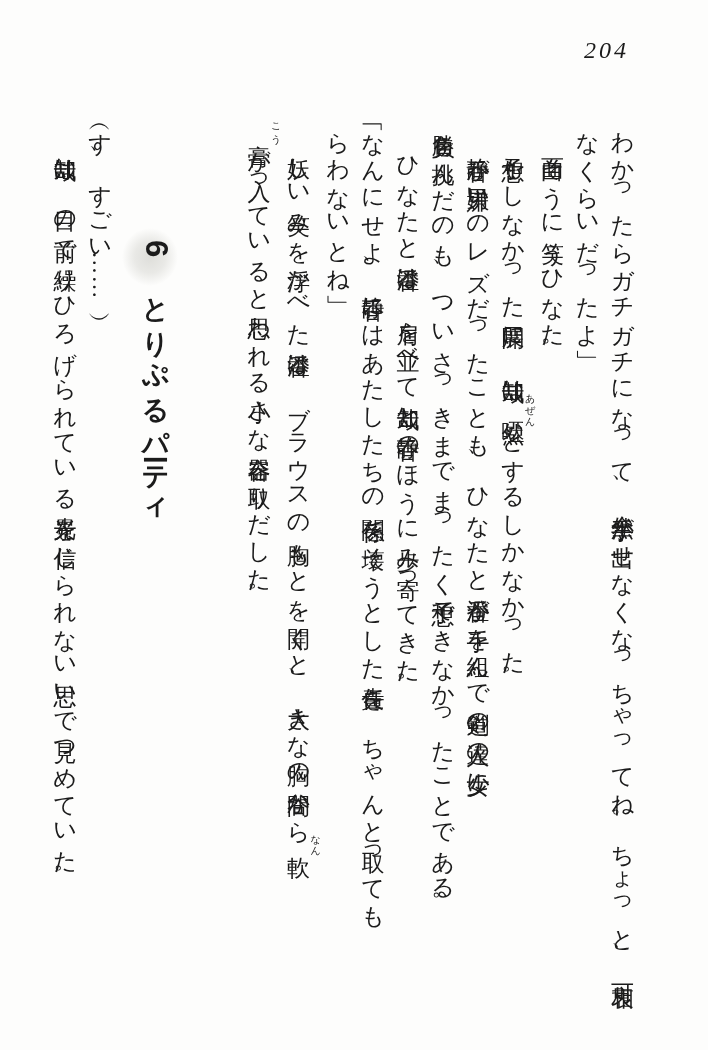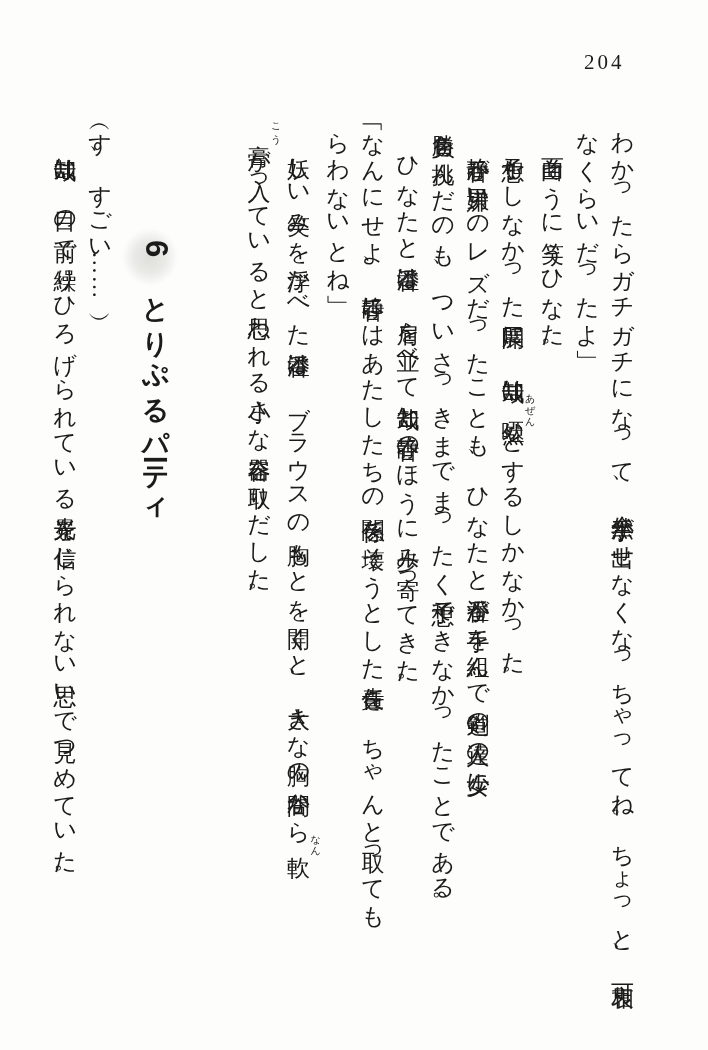--- a/index.html
+++ b/index.html
@@ -15,23 +15,24 @@
     overflow: hidden;
   }
   .page {
     position: relative;
     width: 708px;
     height: 1050px;
     background: #fdfdfc;
   }
   .page-number {
     position: absolute;
-    top: 50px;
+    top: 37px;
     left: 584px;
-    font-size: 21px;
+    font-size: 24px;
+    font-style: italic;
     letter-spacing: 3px;
     font-family: "Liberation Serif", serif;
   }
   
   .vtext {
     position: absolute;
     top: 116px;
     right: 68px;
     height: 930px;
     writing-mode: vertical-rl;

